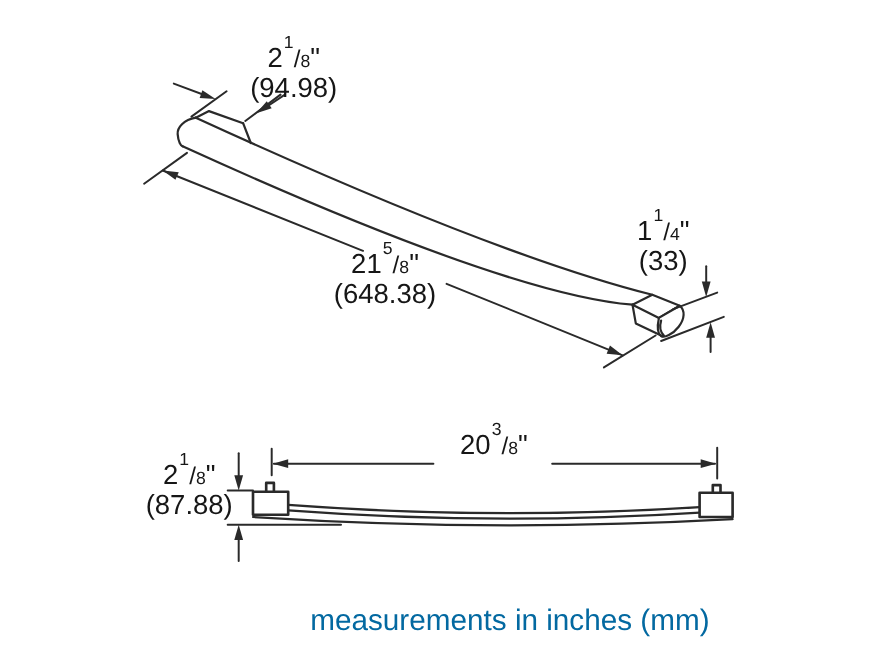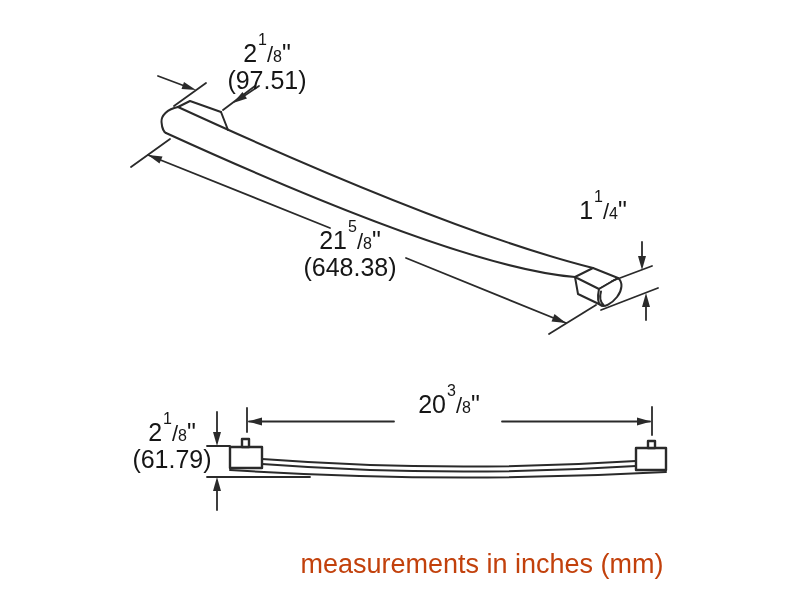--- a/index.html
+++ b/index.html
@@ -11,21 +11,21 @@
   .dim{
     position:absolute;color:#161616;text-align:center;line-height:1.06;
     font-size:25px;letter-spacing:0;
   }
   .dim .inch-line{white-space:nowrap;}
   .dim sup{font-size:16px;position:relative;top:-8px;margin-left:1px;}
   .dim .dn{font-size:16px;}
   .dim .sl{font-size:22px;}
   .dim.tight{line-height:1.0;}
   .caption{
-    position:absolute;color:#c2410c;text-align:center;font-size:27px;white-space:nowrap;
+    position:absolute;color:#0369a1;font-size:27px;white-space:nowrap;
   }
 </style>
 </head>
 <body>
 
 <div class="stage">
 
   <svg width="800" height="600" viewBox="0 0 800 600">
 
     <g stroke="#2a2a2a" fill="none" stroke-width="2" stroke-linecap="round" stroke-linejoin="round">
@@ -98,36 +98,37 @@
     <g fill="#2a2a2a" stroke="none">
       <polygon points="217,446 213,432 221,432"></polygon>
       <polygon points="217,477 213,491 221,491"></polygon>
       <polygon points="248,421.5 262,417.5 262,425.5"></polygon>
       <polygon points="651,421.5 637,417.5 637,425.5"></polygon>
     </g>
   </svg>
 
   <div class="dim" style="left:187px;top:40px;width:160px;">
     <div class="inch-line"><span>2</span><sup>1</sup><span class="sl">/</span><span class="dn">8</span><span>"</span></div>
-    <div class="mm-line">(97.51)</div>
+    <div class="mm-line">(94.98)</div>
   </div>
 
   <div class="dim" style="left:260px;top:227px;width:180px;">
     <div class="inch-line"><span>21</span><sup>5</sup><span class="sl">/</span><span class="dn">8</span><span>"</span></div>
     <div class="mm-line">(648.38)</div>
   </div>
 
   <div class="dim" style="left:523px;top:197px;width:160px;">
     <div class="inch-line"><span>1</span><sup>1</sup><span class="sl">/</span><span class="dn">4</span><span>"</span></div>
+    <div class="mm-line">(33)</div>
   </div>
 
   <div class="dim tight" style="left:369px;top:391px;width:160px;">
     <div class="inch-line"><span>20</span><sup>3</sup><span class="sl">/</span><span class="dn">8</span><span>"</span></div>
   </div>
 
   <div class="dim" style="left:92px;top:419px;width:160px;">
     <div class="inch-line"><span>2</span><sup>1</sup><span class="sl">/</span><span class="dn">8</span><span>"</span></div>
-    <div class="mm-line">(61.79)</div>
+    <div class="mm-line">(87.88)</div>
   </div>
 
   <div class="caption" style="left:282px;top:549px;width:400px;">measurements in inches (mm)</div>
 
 </div>
 
 </body></html>

